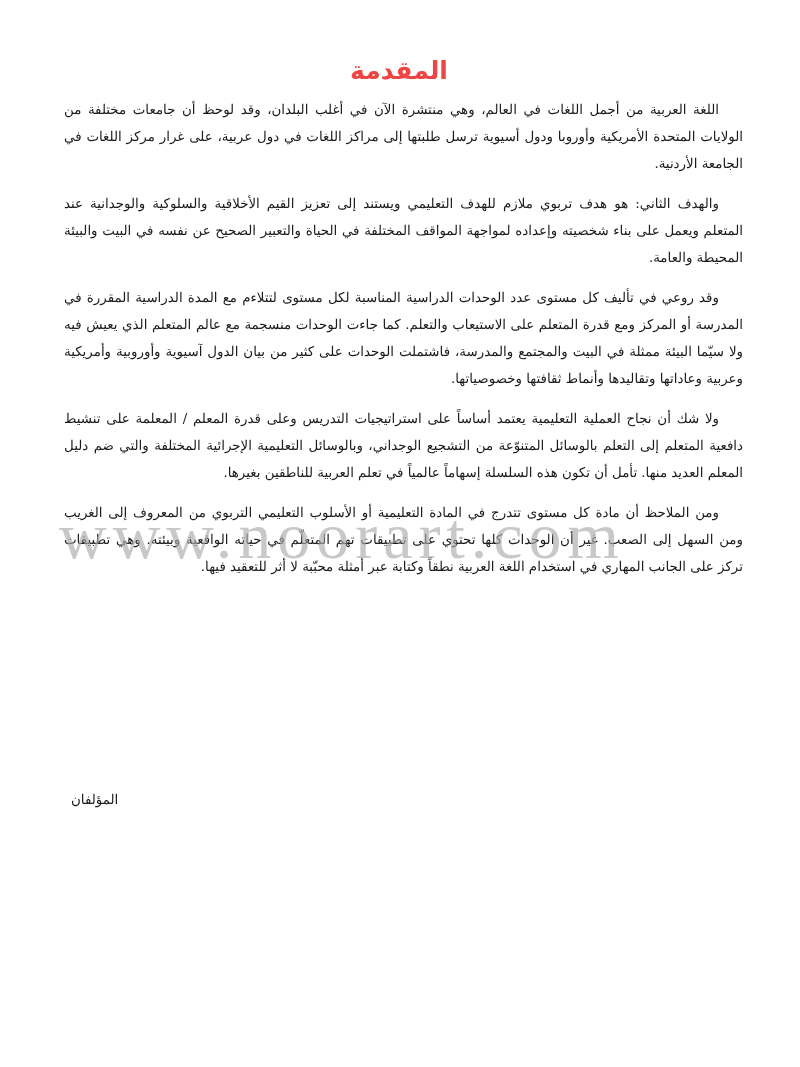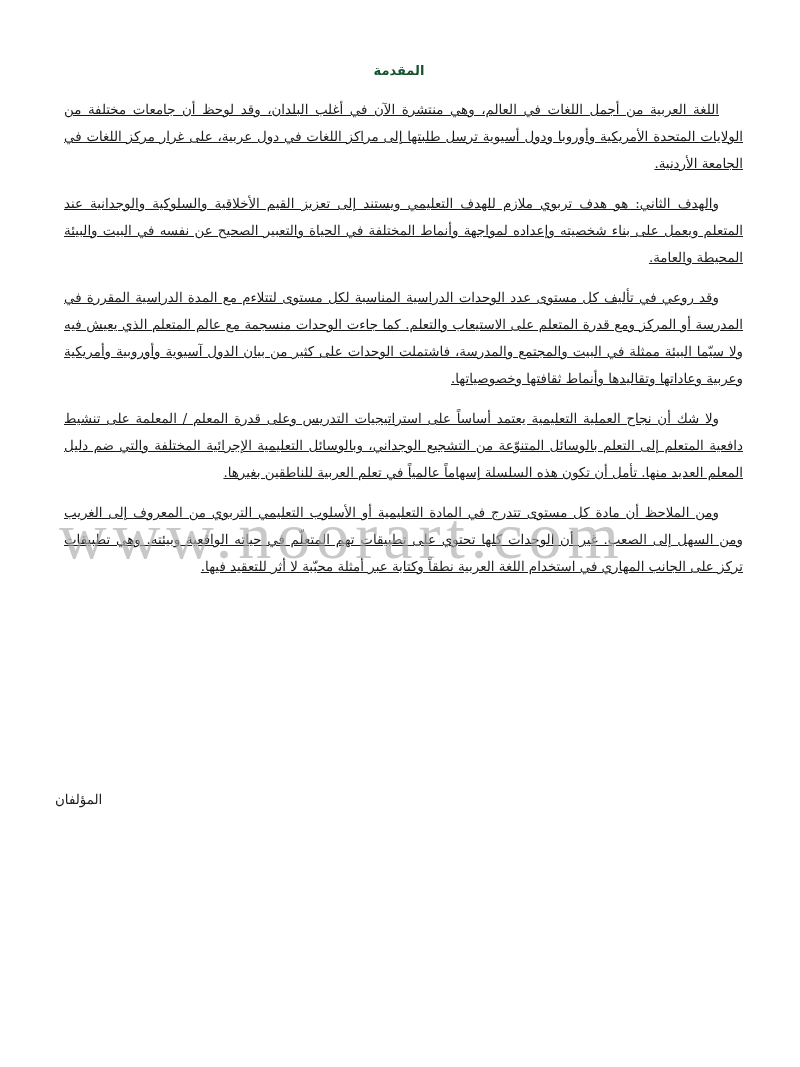--- a/index.html
+++ b/index.html
@@ -24,43 +24,42 @@
     text-align: justify;
   }
   .title {
     position: absolute;
     top: 58px;
     left: 0;
     width: 688px;
     text-align: center;
     font-family: "DejaVu Sans", sans-serif;
     font-weight: bold;
-    font-size: 13px;
+    font-size: 25px;
     line-height: 26px;
-    color: #14532d;
+    color: #ef4444;
   }
   .body {
     position: absolute;
     top: 96px;
     left: 0;
     width: 688px;
   }
   .para {
     margin: 0 0 13px 9px;
     font-size: 13.4px;
     line-height: 27px;
     text-indent: 24px;
     text-align: justify;
     text-align-last: right;
-    text-decoration: underline;
   }
   .signature {
     position: absolute;
     top: 786px;
-    left: 0;
+    left: 16px;
     width: 688px;
     font-size: 13.4px;
     line-height: 27px;
     text-align: left;
     direction: rtl;
   }
   .signature span {
     display: inline-block;
     direction: rtl;
   }
@@ -81,21 +80,21 @@
   }
 </style>
 </head>
 <body>
 
 <div class="page">
   <div class="title">المقدمة</div>
 
   <div class="body">
     <p class="para">اللغة العربية من أجمل اللغات في العالم، وهي منتشرة الآن في أغلب البلدان، وقد لوحظ أن جامعات مختلفة من الولايات المتحدة الأمريكية وأوروبا ودول أسيوية ترسل طلبتها إلى مراكز اللغات في دول عربية، على غرار مركز اللغات في الجامعة الأردنية.</p>
-    <p class="para">والهدف الثاني: هو هدف تربوي ملازم للهدف التعليمي ويستند إلى تعزيز القيم الأخلاقية والسلوكية والوجدانية عند المتعلم ويعمل على بناء شخصيته وإعداده لمواجهة وأنماط المختلفة في الحياة والتعبير الصحيح عن نفسه في البيت والبيئة المحيطة والعامة.</p>
+    <p class="para">والهدف الثاني: هو هدف تربوي ملازم للهدف التعليمي ويستند إلى تعزيز القيم الأخلاقية والسلوكية والوجدانية عند المتعلم ويعمل على بناء شخصيته وإعداده لمواجهة المواقف المختلفة في الحياة والتعبير الصحيح عن نفسه في البيت والبيئة المحيطة والعامة.</p>
     <p class="para">وقد روعي في تأليف كل مستوى عدد الوحدات الدراسية المناسبة لكل مستوى لتتلاءم مع المدة الدراسية المقررة في المدرسة أو المركز ومع قدرة المتعلم على الاستيعاب والتعلم. كما جاءت الوحدات منسجمة مع عالم المتعلم الذي يعيش فيه ولا سيّما البيئة ممثلة في البيت والمجتمع والمدرسة، فاشتملت الوحدات على كثير من بيان الدول آسيوية وأوروبية وأمريكية وعربية وعاداتها وتقاليدها وأنماط ثقافتها وخصوصياتها.</p>
     <p class="para">ولا شك أن نجاح العملية التعليمية يعتمد أساساً على استراتيجيات التدريس وعلى قدرة المعلم / المعلمة على تنشيط دافعية المتعلم إلى التعلم بالوسائل المتنوّعة من التشجيع الوجداني، وبالوسائل التعليمية الإجرائية المختلفة والتي ضم دليل المعلم العديد منها. تأمل أن تكون هذه السلسلة إسهاماً عالمياً في تعلم العربية للناطقين بغيرها.</p>
     <p class="para">ومن الملاحظ أن مادة كل مستوى تتدرج في المادة التعليمية أو الأسلوب التعليمي التربوي من المعروف إلى الغريب ومن السهل إلى الصعب. غير أن الوحدات كلها تحتوي على تطبيقات تهم المتعلّم في حياته الواقعية وبيئته. وهي تطبيقات تركز على الجانب المهاري في استخدام اللغة العربية نطقاً وكتابة عبر أمثلة محبّبة لا أثر للتعقيد فيها.</p>
   </div>
 
   <div class="signature">
     <span>المؤلفان</span>
   </div>
 </div>
 

